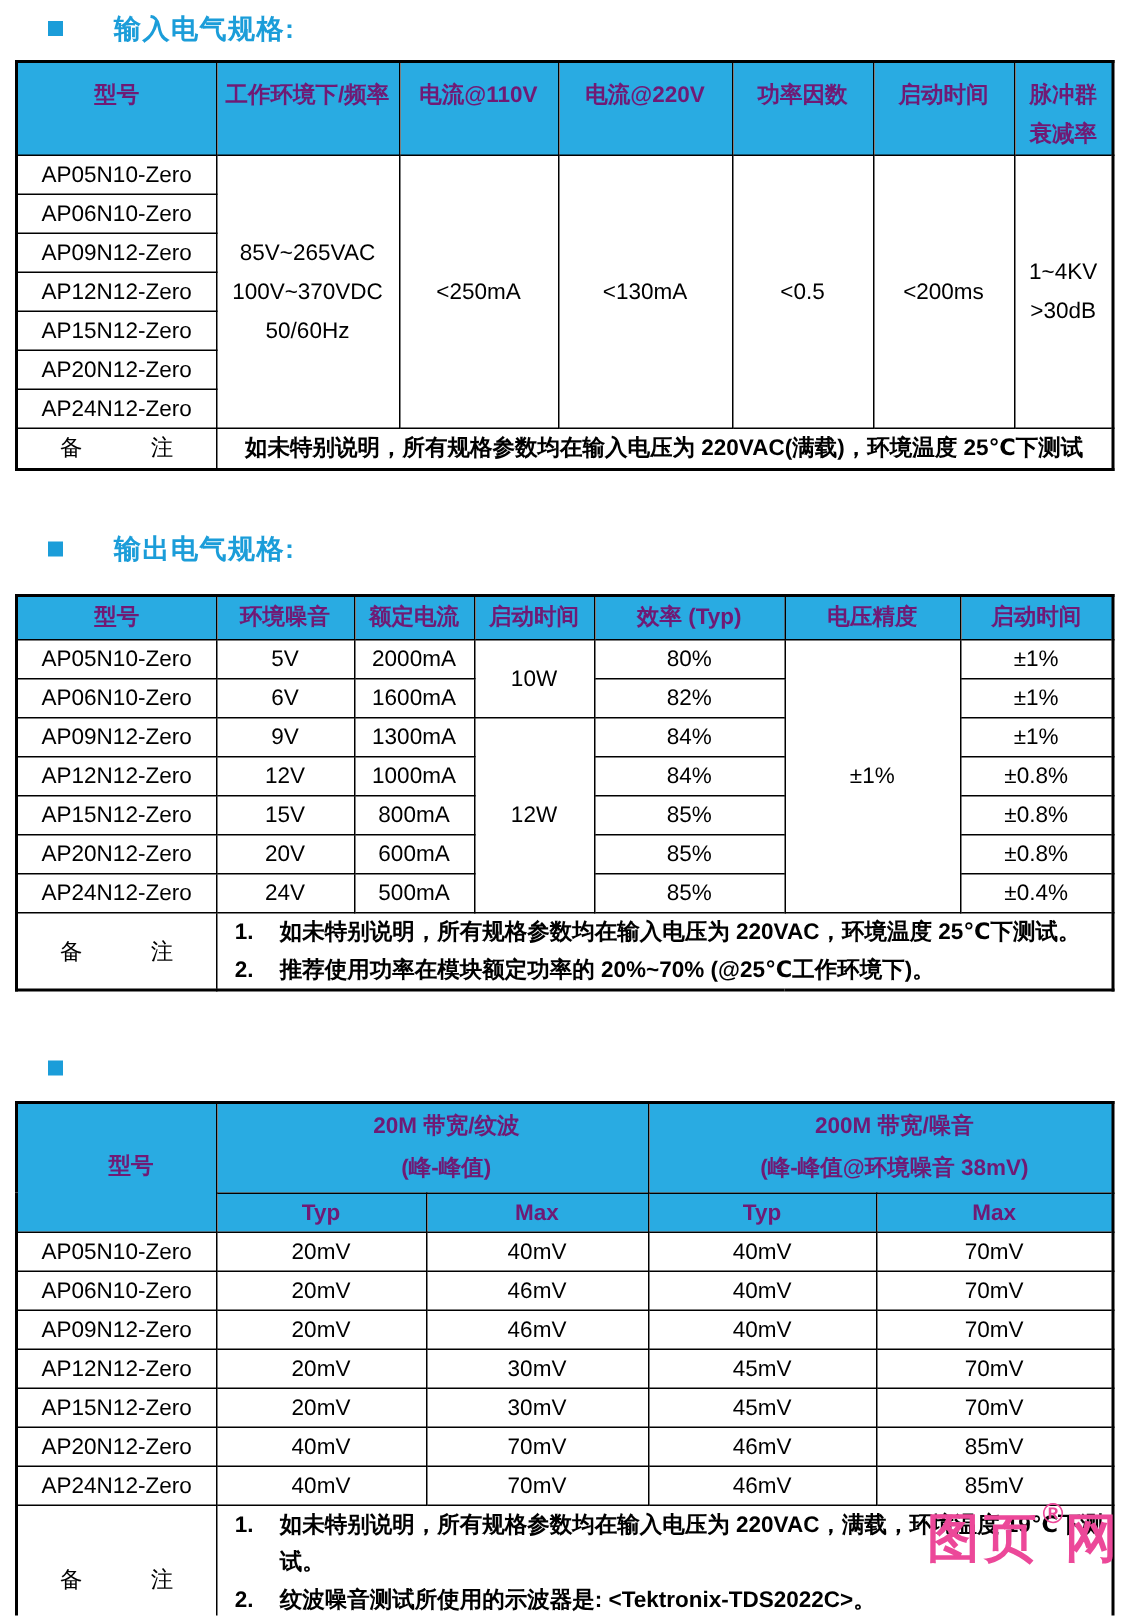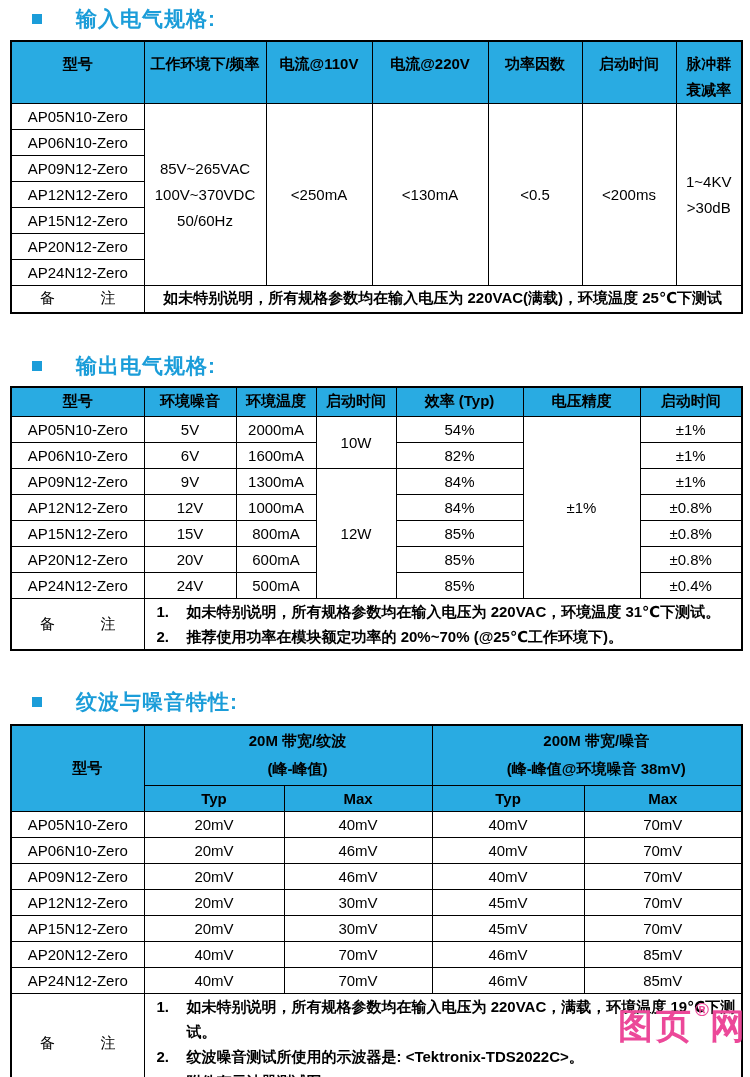--- a/index.html
+++ b/index.html
@@ -11,36 +11,36 @@
   }
   
   .sec-title {
     display:flex; align-items:center; padding-left:32px;
     height:22px;
   }
   .sec-title .bullet {
     width:10px; height:10px; background:#1B9DD9; flex:0 0 auto;
   }
   .sec-title .t-text {
-    margin-left:34px; color:#1B9DD9; font-weight:bold; font-size:21px;
+    margin-left:34px; color:#1B9DD9; font-weight:bold; font-size:18px;
     letter-spacing:1px;
   }
   
   table.spec {
     border-collapse:collapse; table-layout:fixed;
     margin-left:10px; width:731px;
     border:2px solid #000;
     font-size:15px;
   }
   table.spec th, table.spec td {
     border:1px solid #000; text-align:center; vertical-align:middle;
     padding:0; overflow:hidden;
   }
   table.spec th {
-    background:#29ABE2; color:#000000; font-weight:bold; font-size:15px;
+    background:#29ABE2; color:#701a75; font-weight:bold; font-size:15px;
   }
   td.model { text-align:left; padding-left:12px; }
   tr.row { height:26px;padding-left:23px; }
   .two-line div { line-height:26px; }
   .ml div { line-height:26px; }
   
   #t1 tr.head th { height:57px; vertical-align:top; padding-top:9px; line-height:26px; }
   #t1 tr.remark { height:27px; }
   
   #t2 tr.head th { height:30px; vertical-align:middle; padding-top:0; }
@@ -53,21 +53,21 @@
     font-size:15px; font-weight:normal;
   }
   td.remark-text { text-align:left; padding:4px 6px 4px 12px;font-weight:bold; }
   .rline { display:flex; text-align:left; line-height:25px; padding-left:12px; }
   .rline .rnum { flex:0 0 30px; }
   .remark-multi { padding:3px 0; }
   
   .mt1 { margin-top:8px; }
   .gap1 { margin-bottom:10px; }
   .t2-title { margin-top:41px; }
-  .t2-gap { margin-bottom:9px;text-align:right; }
+  .t2-gap { margin-bottom:19px;text-align:right; }
   .t3-title { margin-top:40px; }
   .t3-gap { margin-bottom:11px; }
   
   .watermark {
     position:absolute; right:2px; top:1000px;
     color:#ec4899; font-weight:bold; font-size:35px; letter-spacing:3px;
     white-space:nowrap; z-index:5; line-height:1.0;
   }
   .watermark .reg {
     font-size:19px; vertical-align:22px; letter-spacing:0; margin:0 1px;
@@ -162,32 +162,32 @@
       <col style="width:80px">
     <col style="width:80px">
       <col style="width:127px">
       <col style="width:117px">
       <col style="width:102px">
   </colgroup>
   <tbody>
       <tr class="head">
     <th>型号</th>
     <th>环境噪音</th>
-    <th>环境温度</th>
+    <th>额定电流</th>
     <th>启动时间</th>
     <th>效率 (Typ)</th>
     <th>电压精度</th>
     <th>启动时间</th>
   </tr>
   <tr class="row">
     <td class="model">AP05N10-Zero</td>
     <td>5V</td>
     <td>2000mA</td>
     <td rowspan="2">10W</td>
-    <td>54%</td>
+    <td>80%</td>
     <td rowspan="7">±1%</td>
     <td>±1%</td>
   </tr>
   <tr class="row">
     <td class="model">AP06N10-Zero</td>
     <td>6V</td>
     <td>1600mA</td>
     <td>82%</td>
     <td>±1%</td>
   </tr>
@@ -230,34 +230,33 @@
   <tr>
     <td>
       <div class="remark-label">
         <span>备</span>
         <span>注</span>
       </div>
     </td>
     <td colspan="6" class="remark-text remark-multi">
       <div class="rline">
         <span class="rnum">1.</span>
-        <span>如未特别说明，所有规格参数均在输入电压为 220VAC，环境温度 31℃下测试。</span>
+        <span>如未特别说明，所有规格参数均在输入电压为 220VAC，环境温度 25℃下测试。</span>
       </div>
       <div class="rline">
         <span class="rnum">2.</span>
         <span>推荐使用功率在模块额定功率的 20%~70% (@25℃工作环境下)。</span>
       </div>
     </td>
   </tr>
 </tbody>
   </table>
 
 <div class="sec-title t3-title t3-gap">
   <span class="bullet"></span>
-  <span class="t-text">纹波与噪音特性:</span>
 </div>
 
 <table class="spec" id="t3">
   <colgroup>
     <col style="width:133px">
       <col style="width:140px">
       <col style="width:148px">
     <col style="width:152px">
       <col style="width:158px">
   </colgroup>

